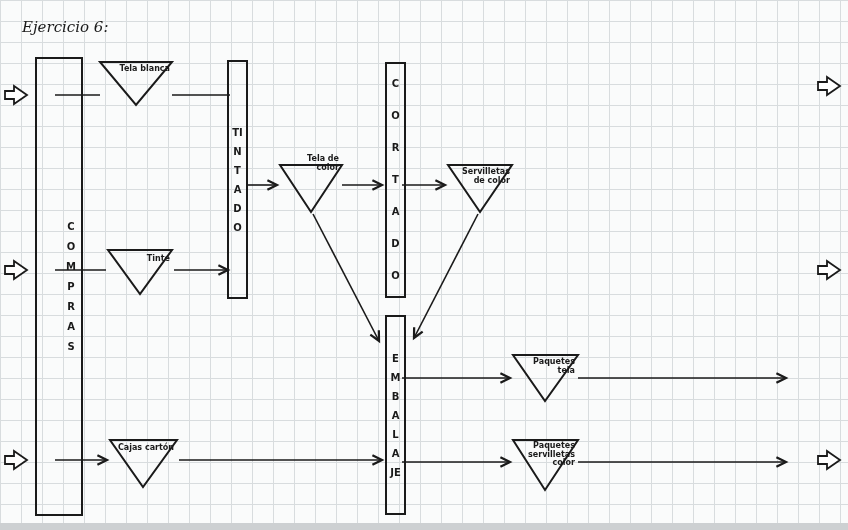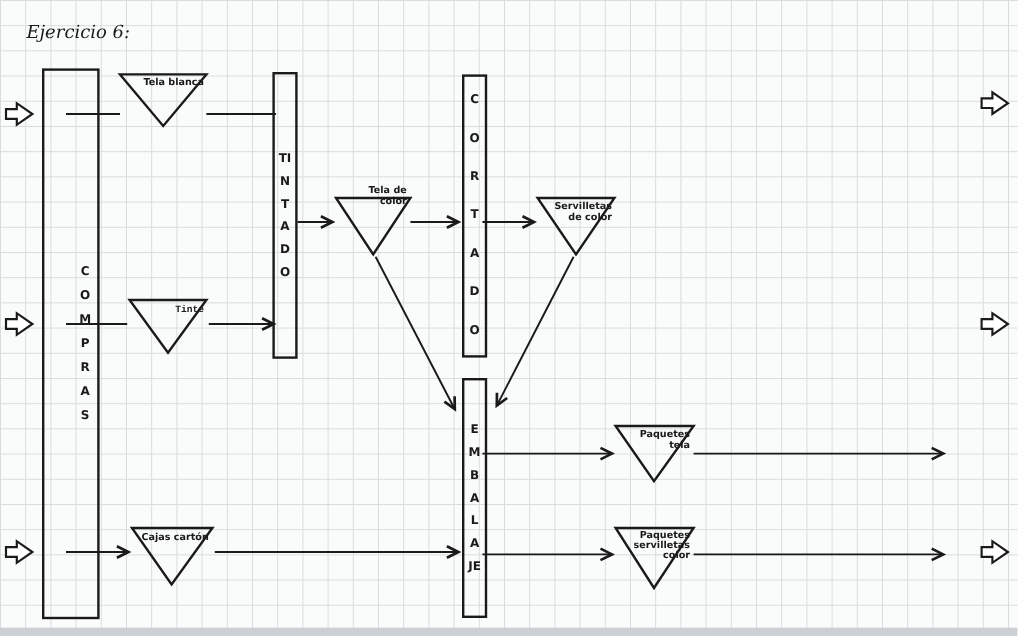--- a/index.html
+++ b/index.html
@@ -55,21 +55,21 @@
   .st-embalaje{left:385px;top:315px;width:17px;height:196px;}
   .st-embalaje .station-label{line-height:19px;}
   .st-distribucion{left:789px;top:55px;width:19px;height:457px;}
   .st-distribucion .station-label{line-height:22px;}
   .tri-label{
     position:absolute;
     font-size:8px;line-height:8.5px;
     text-align:right;font-weight:600;
   }
   .tl-tela-blanca{left:102px;top:65px;width:68px;}
-  .tl-tinte{left:110px;top:255px;width:60px;font-family:Liberation Mono, monospace;}
+  .tl-tinte{left:110px;top:255px;width:60px;}
   .tl-tela-color{left:283px;top:155px;width:56px;}
   .tl-servilletas{left:450px;top:168px;width:60px;}
   .tl-paquetes-tela{left:515px;top:358px;width:60px;}
   .tl-cajas{left:112px;top:444px;width:62px;}
   .tl-paquetes-serv{left:515px;top:442px;width:60px;}
 </style>
 </head>
 <body>
 
 <div class="canvas">

